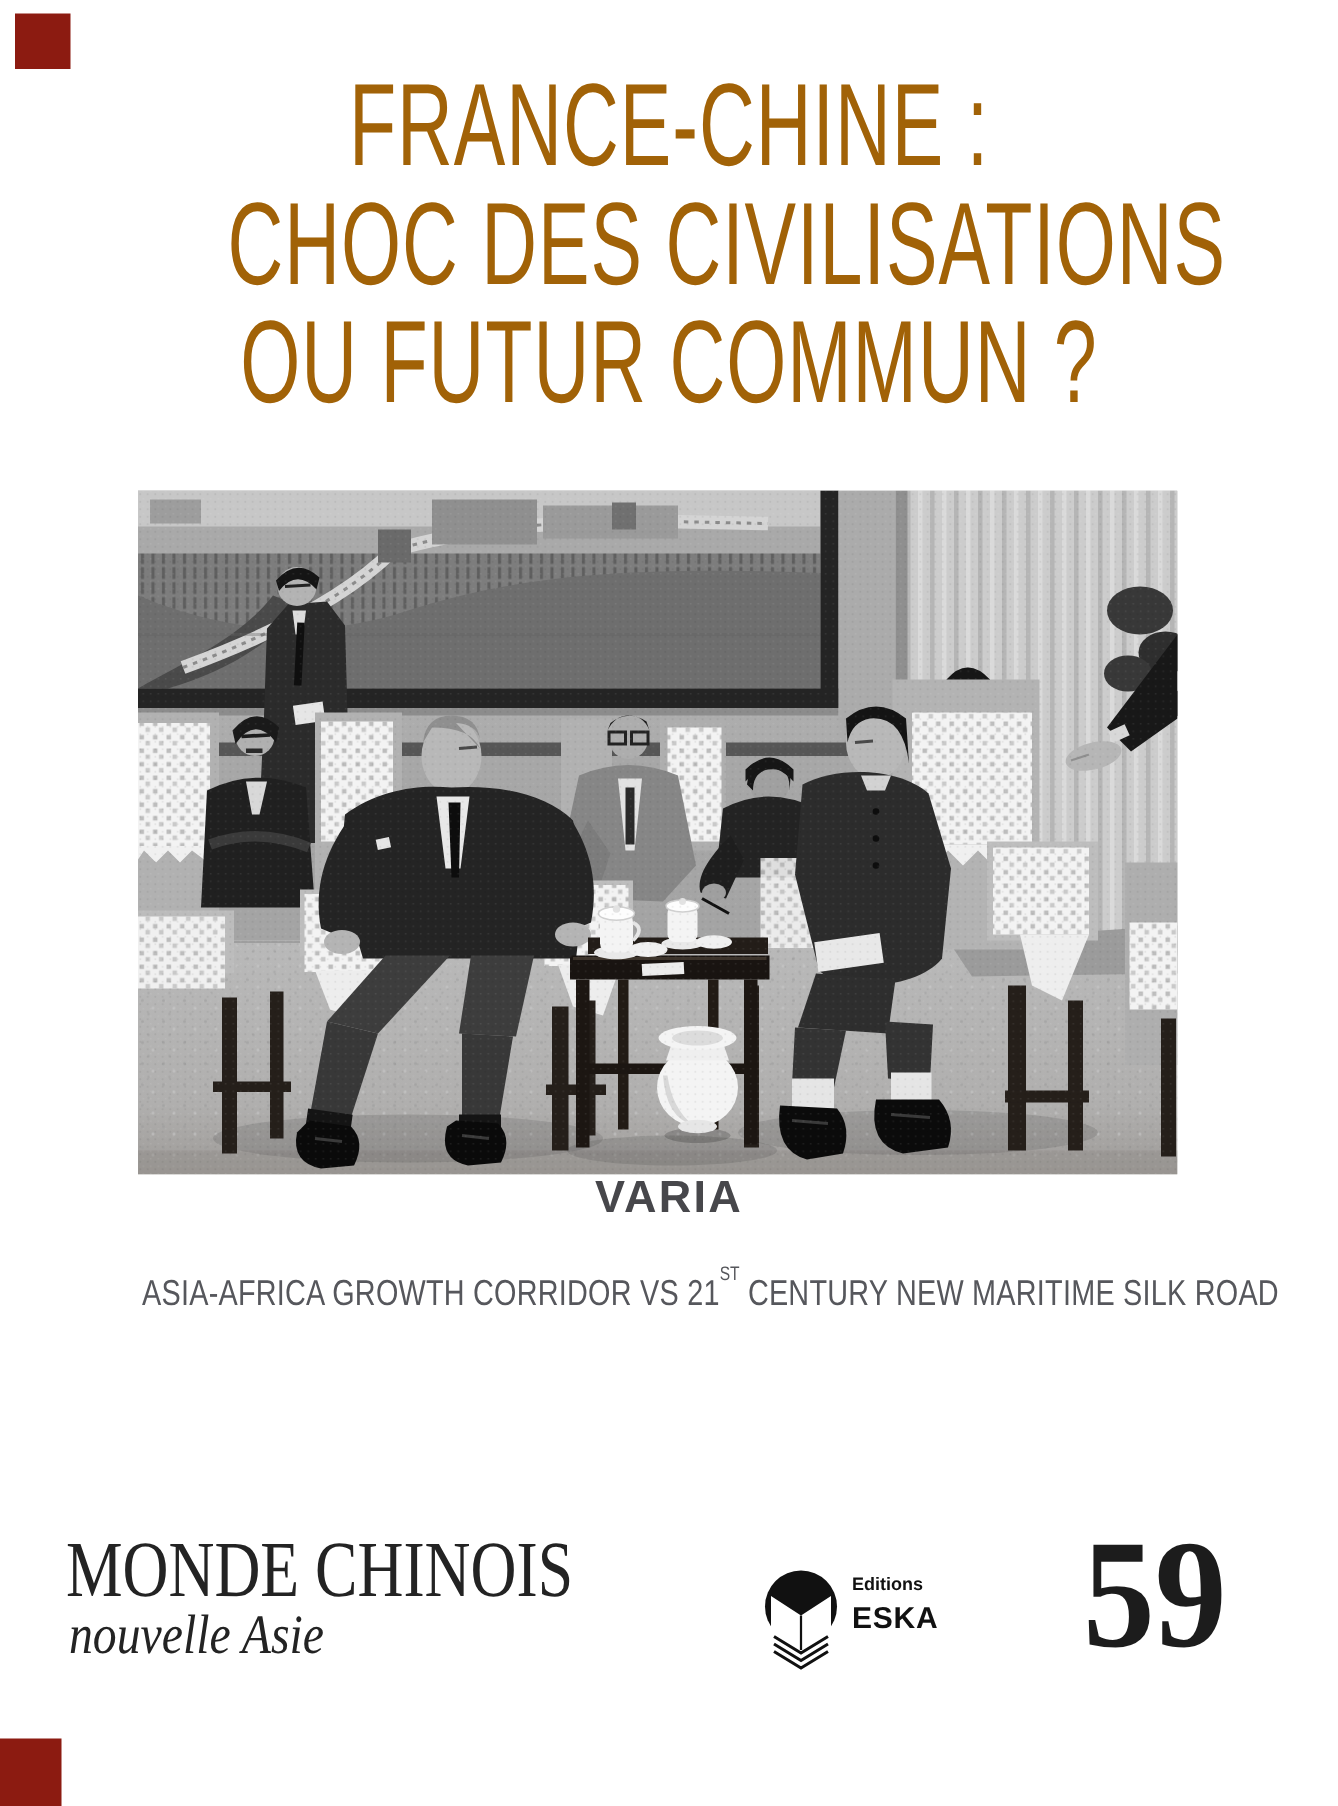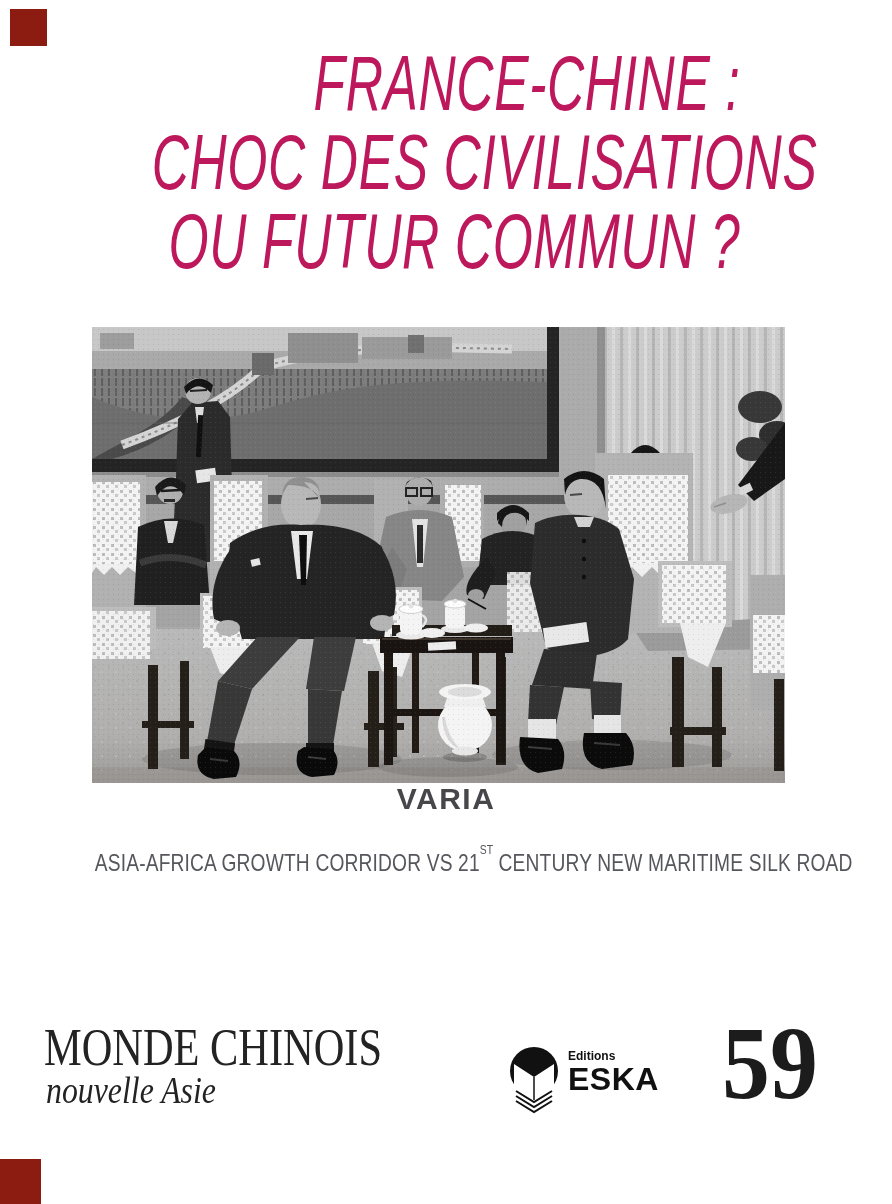--- a/index.html
+++ b/index.html
@@ -5,23 +5,22 @@
   html,body{margin:0;padding:0;background:#ffffff;}
   .page{
     position:relative;width:892px;height:1204px;background:#ffffff;
     overflow:hidden;font-family:"Liberation Sans",sans-serif;
   }
   .corner-mark{position:absolute;}
   .corner-mark.tl{left:10px;top:9px;width:37px;height:37px;}
   .corner-mark.bl{left:0;top:1159px;width:41px;height:45px;}
 
   .title-block{
-    position:absolute;left:0;right:0;top:44px;text-align:right;
-    color:#be185d;
-    font-style:italic;
+    position:absolute;left:0;right:0;top:44px;text-align:center;
+    color:#a16207;
   }
   .title-line{
     display:block;white-space:nowrap;font-size:78px;line-height:79px;
     font-weight:400;letter-spacing:1px;
     transform:scaleX(0.66);transform-origin:50% 50%;
   }
 
   .photo-wrap{position:absolute;left:92px;top:327px;width:693px;height:456px;}
   .photo-wrap svg{display:block;}
 
@@ -45,21 +44,21 @@
   }
   .journal-subtitle{
     position:absolute;left:46px;top:1072px;color:#232323;
     font-family:"Liberation Serif",serif;font-style:italic;font-size:37px;line-height:38px;
     white-space:nowrap;transform:scaleX(0.86);transform-origin:0 0;
   }
   .logo{position:absolute;left:506px;top:1044px;width:200px;height:80px;}
   .logo-mark{position:absolute;left:0;top:0;}
   .logo-text{position:absolute;left:62px;top:4px;color:#111;}
   .logo-text .ed{display:block;font-size:12px;line-height:17px;font-weight:700;}
-  .logo-text .eska{display:block;font-size:32px;line-height:29px;font-weight:700;letter-spacing:0.5px;}
+  .logo-text .eska{display:block;font-size:20px;line-height:29px;font-weight:700;letter-spacing:0.5px;}
   .issue-number{
     position:absolute;left:722px;top:1012px;color:#1c1c1c;
     font-family:"Liberation Serif",serif;font-weight:700;font-size:103px;line-height:103px;
     white-space:nowrap;transform:scaleX(0.93);transform-origin:0 0;
   }
 </style>
 </head>
 <body>
 
 <div class="page">

